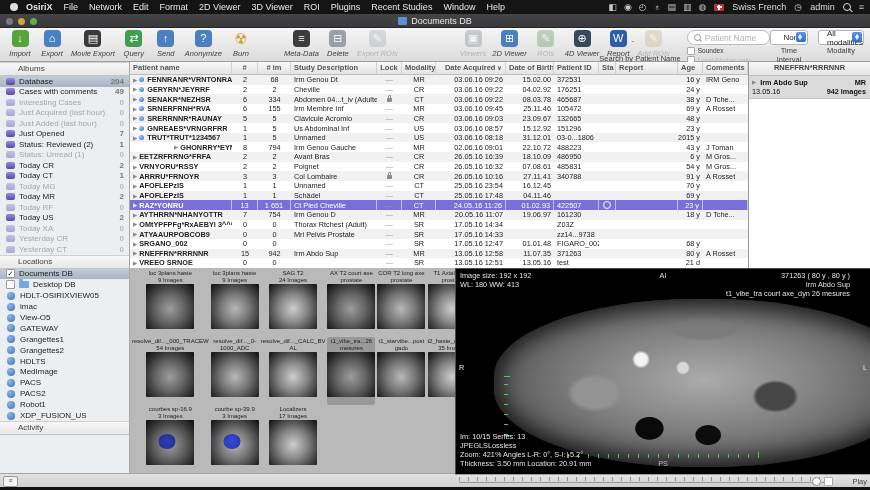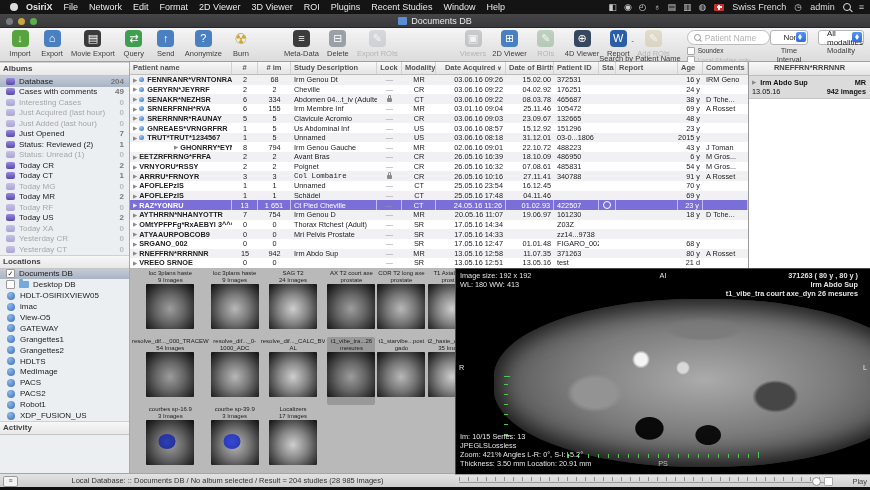--- a/index.html
+++ b/index.html
@@ -24,21 +24,21 @@
     display:flex;align-items:center;justify-content:center;color:#e9e9e9;font-size:9px;border-bottom:1px solid #262626;box-sizing:border-box;}
   .lights{position:absolute;left:6px;top:3.5px;display:flex;gap:5px;}
   .light{width:7px;height:7px;border-radius:50%;}
   .doc-ico{display:inline-block;width:9px;height:8px;background:#5b8fd4;border-radius:1px;margin-right:4px;vertical-align:-1px;}
   
   .toolbar{position:absolute;top:28px;left:0;width:870px;height:34px;background:linear-gradient(#f5f5f5,#dcdcdc);
     border-bottom:1px solid #9f9f9f;display:flex;align-items:flex-start;box-sizing:border-box;padding-top:2px;}
   .tb-btn{display:flex;flex-direction:column;align-items:center;margin:0 3px;min-width:26px;}
   .tb-icon{width:17px;height:17px;border-radius:4px;display:flex;align-items:center;justify-content:center;
     color:#fff;font-size:11px;line-height:17px;position:relative;}
-  .tb-label{font-size:7.5px;color:#3d3d3d;margin-top:2px;white-space:nowrap;}
+  .tb-label{font-size:7.5px;color:#3d3d3d;margin-top:2px;white-space:nowrap;font-style:italic;}
   .tb-btn.disabled .tb-label{color:#b4b4b4;}
   .tb-btn.disabled .tb-icon{opacity:.4;}
   .chev{position:absolute;right:-7px;top:5px;font-size:7px;color:#555;}
   .searchbox{margin-left:14px;width:158px;position:relative;}
   .sfield{height:13px;border:1px solid #bcbcbc;border-radius:8px;background:#fff;display:flex;align-items:center;
     padding:0 6px;color:#b3b3b3;font-size:8.5px;gap:4px;}
   .smag{width:5px;height:5px;border:1px solid #999;border-radius:50%;position:relative;flex:none;}
   .smag:after{content:"";position:absolute;left:4px;top:5px;width:3px;height:1px;background:#999;transform:rotate(45deg);}
   .chkline{display:flex;align-items:center;gap:3px;font-size:6.5px;color:#333;margin-top:1.5px;}
   .chkline.dim{color:#b5b5b5;}
@@ -49,21 +49,21 @@
   .dropdown{height:13px;background:#fff;border:1px solid #b5b5b5;border-radius:3px;display:flex;align-items:center;
     font-size:8px;color:#222;position:relative;padding-left:8px;}
   .stepper{position:absolute;right:1px;top:1px;width:10px;height:10px;background:linear-gradient(#5a95ef,#2f6ae0);
     border-radius:2px;}
   .stepper:before{content:"";position:absolute;left:2.5px;top:2px;border-left:2.5px solid transparent;border-right:2.5px solid transparent;border-bottom:3px solid #fff;}
   .stepper:after{content:"";position:absolute;left:2.5px;bottom:2px;border-left:2.5px solid transparent;border-right:2.5px solid transparent;border-top:3px solid #fff;}
   
   .sidebar{position:absolute;top:62px;left:0;width:130px;height:411px;background:#eceff2;border-right:1px solid #a9a9a9;
     box-sizing:border-box;overflow:hidden;font-size:8px;}
   .sb-header{height:12px;line-height:12px;background:linear-gradient(#f7f7f7,#e8e8e8);border-top:1px solid #d0d0d0;
-    border-bottom:1px solid #c4c4c4;font-weight:bold;color:#444;padding-left:3px;font-size:8px;}
+    border-bottom:1px solid #c4c4c4;font-weight:normal;color:#444;padding-left:18px;font-size:8px;}
   .sb-row{height:10.5px;display:flex;align-items:center;padding:0 5px 0 6px;color:#1c1c1c;white-space:nowrap;}
   .sb-row .cnt{margin-left:auto;font-weight:bold;color:#777;}
   .sb-row.dim{color:#a6a6a6;}
   .sb-row.dim .cnt{color:#b9b9b9;}
   .sb-row.sel{background:linear-gradient(#c3cbd6,#a9b4c4);}
   .alb-ico{width:9px;height:7px;border-radius:2px;background:linear-gradient(#9a8ade,#5a4aa8);margin-right:4px;flex:none;}
   .sb-row.dim .alb-ico{opacity:.45;}
   .loc-row{height:10.9px;}
   .ck{width:7px;height:7px;border:1px solid #9a9a9a;background:#fff;border-radius:1px;margin-right:4px;flex:none;
     font-size:7px;line-height:7px;text-align:center;color:#222;}
@@ -124,21 +124,21 @@
       radial-gradient(ellipse 20px 16px at 37% 77%, #0a0a0a 0 68%, transparent 74%),
       radial-gradient(ellipse 18px 14px at 51% 81%, #0d0d0d 0 68%, transparent 74%),
       radial-gradient(ellipse 34px 24px at 67% 58%, #464646 0 55%, transparent 68%),
       radial-gradient(ellipse 44px 30px at 24% 56%, #939393 0 48%, transparent 64%),
       radial-gradient(ellipse 60px 18px at 50% 18%, #7c7c7c 0 50%, transparent 66%),
       radial-gradient(ellipse at 50% 48%, #ababab 0%, #7b7b7b 45%, #585858 70%, #2e2e2e 92%, #141414 100%);
     box-shadow:inset 0 0 20px 8px rgba(0,0,0,.65);}
   .ov{position:absolute;font-size:7.3px;line-height:9px;color:#e2e2e2;font-family:"Liberation Sans","DejaVu Sans",sans-serif;}
   .ov.tl{left:4px;top:2px;text-align:left;}
   .ov.tc{left:50%;top:2px;transform:translateX(-50%);}
-  .ov.tr{right:12px;top:2px;text-align:right;font-weight:bold;}
+  .ov.tr{right:20px;top:2px;text-align:right;}
   .ov.bl{left:4px;bottom:6px;text-align:left;}
   .ov.br{right:4px;bottom:6px;text-align:right;}
   .ov.lm{left:3px;top:46%;}
   .ov.rm{right:3px;top:46%;}
   .ov.bm{left:50%;bottom:6px;transform:translateX(-50%);color:#b9b9b9;}
   .hruler{position:absolute;left:50%;bottom:16px;transform:translateX(-50%);width:190px;height:6px;
     border-left:1px solid #49c94e;border-right:1px solid #49c94e;
     background:repeating-linear-gradient(90deg,#49c94e 0 1px,transparent 1px 10px);background-position:0 2px;background-size:100% 4px;background-repeat:repeat-x;}
   .vruler{position:absolute;left:48px;bottom:38px;width:6px;height:58px;
     border-top:1px solid #49c94e;border-bottom:1px solid #49c94e;
@@ -545,21 +545,21 @@
             <span class="pdot"></span>
             <span>SRNERFRNH*RVA</span>
           </div>
           <div class="td" style="width: 26px; justify-content: center;">6</div>
           <div class="td" style="width: 33px; justify-content: center;">155</div>
           <div class="td" style="width: 86px; justify-content: flex-start;">Irm Membre Inf</div>
           <div class="td" style="width: 25px; justify-content: center;">
             <span class="dash">—</span>
           </div>
           <div class="td" style="width: 34px; justify-content: center;">MR</div>
-          <div class="td" style="width: 70px; justify-content: flex-end;">03.01.16 09:04</div>
+          <div class="td" style="width: 70px; justify-content: flex-end;">03.06.16 09:45</div>
           <div class="td" style="width: 48px; justify-content: flex-end;">25.11.46</div>
           <div class="td" style="width: 45px; justify-content: flex-start;">105472</div>
           <div class="td" style="width: 17px; justify-content: center;"></div>
           <div class="td" style="width: 62px; justify-content: flex-start;"></div>
           <div class="td" style="width: 25px; justify-content: flex-end;">69 y</div>
           <div class="td" style="width: 45px; justify-content: flex-start;">A Rosset</div>
         </div>
         <div class="trow">
           <div class="td name" style="width: 102px; justify-content: flex-start;">
             <span class="tri">▶</span>
@@ -683,21 +683,21 @@
           <div class="td" style="width: 25px; justify-content: flex-end;">54 y</div>
           <div class="td" style="width: 45px; justify-content: flex-start;">M Gros...</div>
         </div>
         <div class="trow">
           <div class="td name" style="width: 102px; justify-content: flex-start;">
             <span class="tri">▶</span>
             <span>ARRRU*FRNOYR</span>
           </div>
           <div class="td" style="width: 26px; justify-content: center;">3</div>
           <div class="td" style="width: 33px; justify-content: center;">3</div>
-          <div class="td" style="width: 86px; justify-content: flex-start; font-family: Liberation Mono, monospace;">Col Lombaire</div>
+          <div class="td" style="width: 86px; justify-content: flex-start;">Col Lombaire</div>
           <div class="td" style="width: 25px; justify-content: center;">
             <span class="lockico"></span>
           </div>
           <div class="td" style="width: 34px; justify-content: center;">CR</div>
           <div class="td" style="width: 70px; justify-content: flex-end;">26.05.16 10:16</div>
           <div class="td" style="width: 48px; justify-content: flex-end;">27.11.41</div>
           <div class="td" style="width: 45px; justify-content: flex-start;">340788</div>
           <div class="td" style="width: 17px; justify-content: center;"></div>
           <div class="td" style="width: 62px; justify-content: flex-start;"></div>
           <div class="td" style="width: 25px; justify-content: flex-end;">91 y</div>
@@ -1014,21 +1014,20 @@
         <div class="tcap">
           <div>Localizers</div>
           <div>17 Images</div>
         </div>
         <div class="timg"></div>
       </div>
     </div>
 
   <div class="statusbar">
     <span class="mini-btn">≡</span>
-    <span>Local Database: :: Documents DB / No album selected / Result = 204 studies (28 985 images)</span>
   </div>
 
   <div class="viewer">
     <div class="mri"></div>
     <div class="ov tl">
       <div>Image size: 192 x 192</div>
       <div>WL: 180 WW: 413</div>
     </div>
     <div class="ov tc">AI</div>
     <div class="ov tr">

